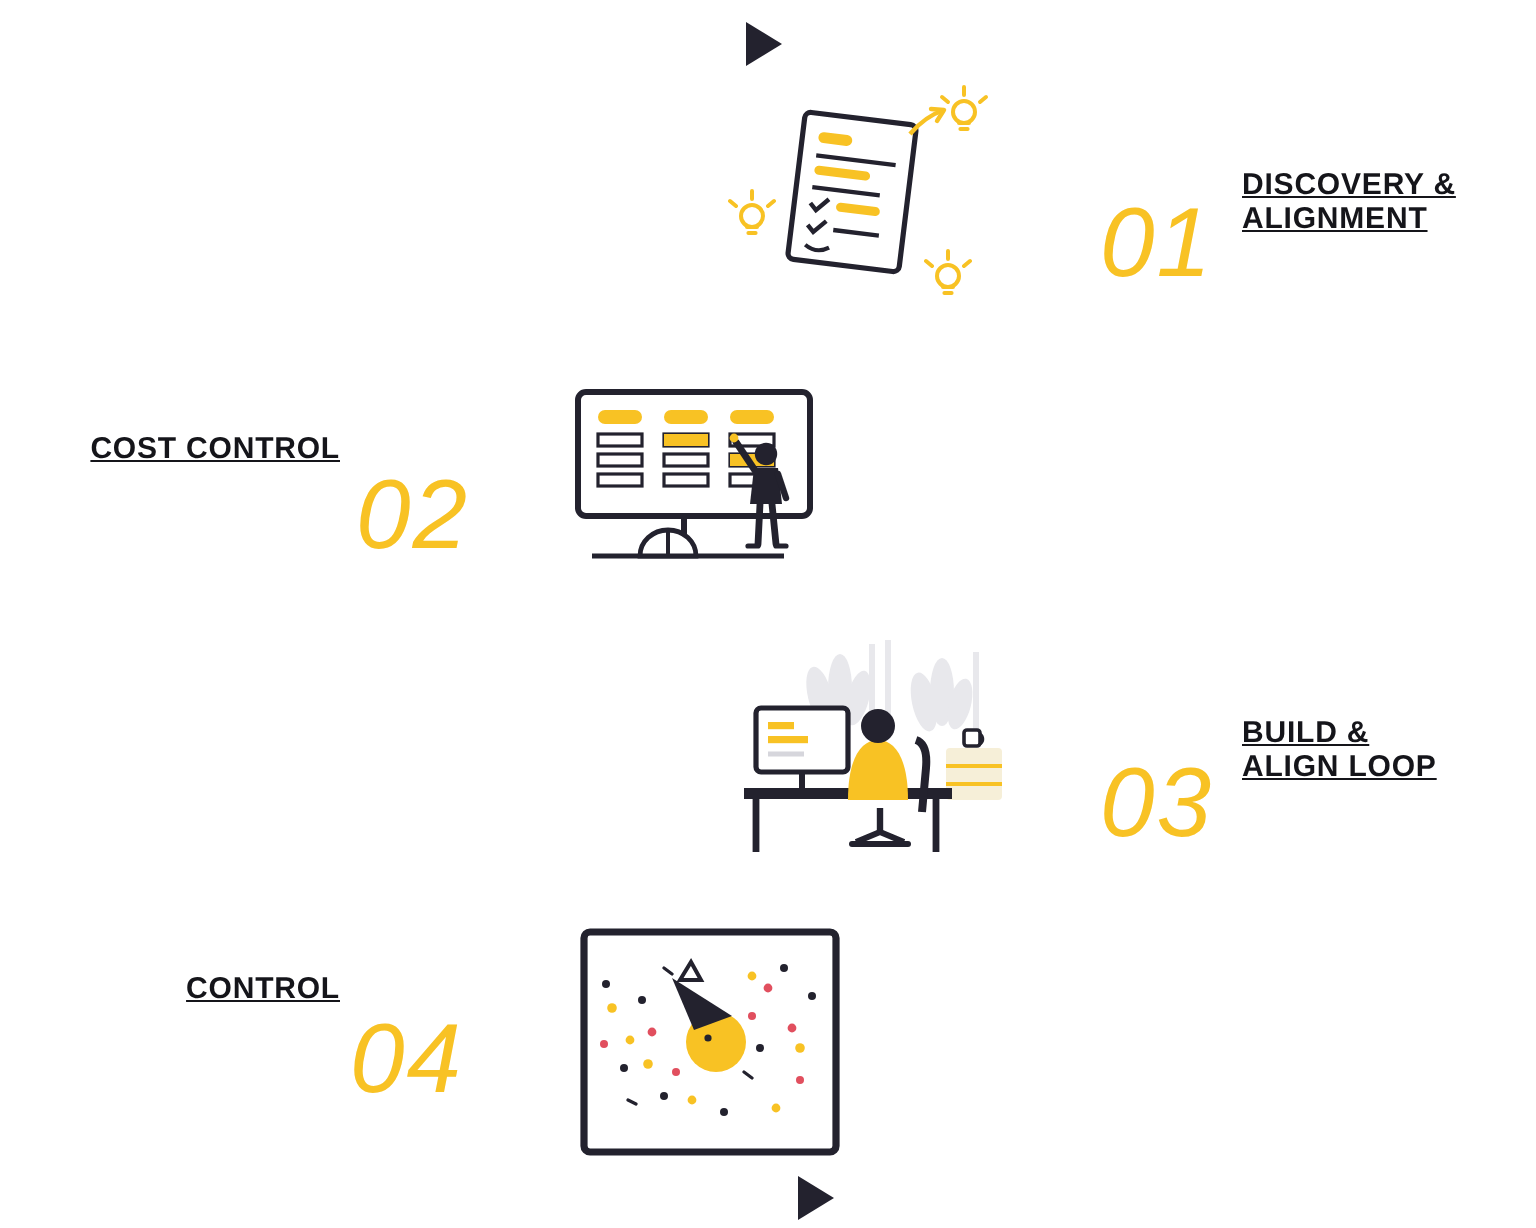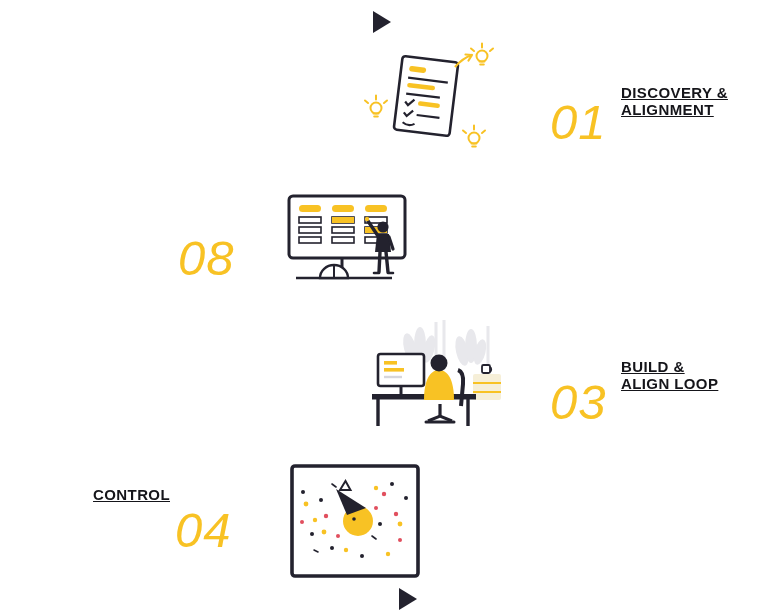--- a/index.html
+++ b/index.html
@@ -87,22 +87,23 @@
     </figure>
     <div class="num" style="left:550px;top:70px">01</div>
     <div class="label" style="left:621px;top:84px">
       <span class="line">DISCOVERY &amp;</span>
       <span class="line">ALIGNMENT</span>
     </div>
   </section>
 
   <section>
     <div class="label label-right" style="left:6px;top:216px">
-    </div>
-    <div class="num" style="left:178px;top:206px">08</div>
+      <span class="line">COST CONTROL</span>
+    </div>
+    <div class="num" style="left:178px;top:206px">02</div>
     <figure class="illus" style="left:282px;top:190px;width:132px;height:102px">
       <svg viewBox="0 0 132 102" xmlns="http://www.w3.org/2000/svg">
         <rect x="7" y="6" width="116" height="62" rx="4" fill="#fff" stroke="var(--dark)" stroke-width="3"></rect>
         <rect x="17" y="15" width="22" height="7" rx="3.5" fill="var(--accent)"></rect>
         <rect x="50" y="15" width="22" height="7" rx="3.5" fill="var(--accent)"></rect>
         <rect x="83" y="15" width="22" height="7" rx="3.5" fill="var(--accent)"></rect>
         <g stroke="var(--dark)" stroke-width="1.6" fill="none">
           <rect x="17" y="27" width="22" height="6"></rect>
           <rect x="17" y="37" width="22" height="6"></rect>
           <rect x="17" y="47" width="22" height="6"></rect>

